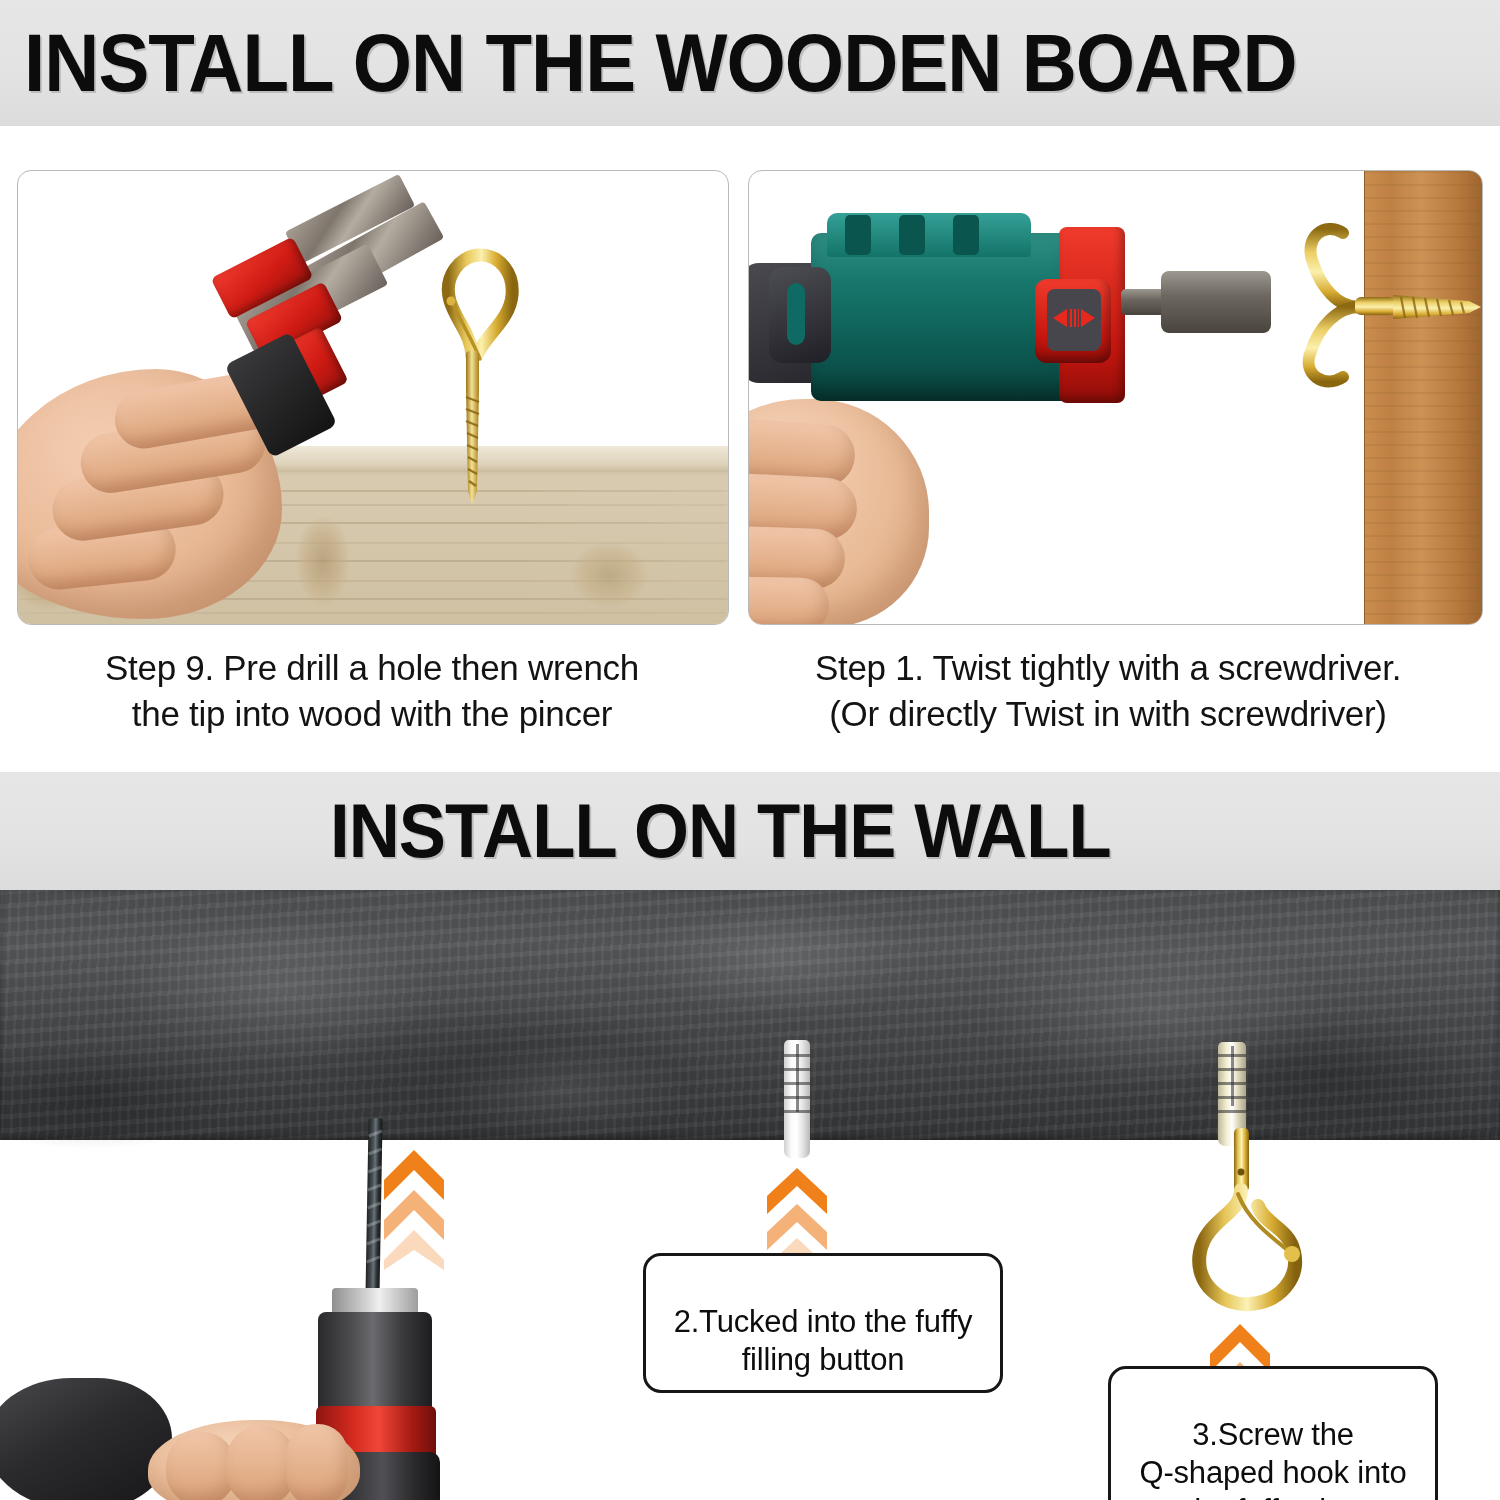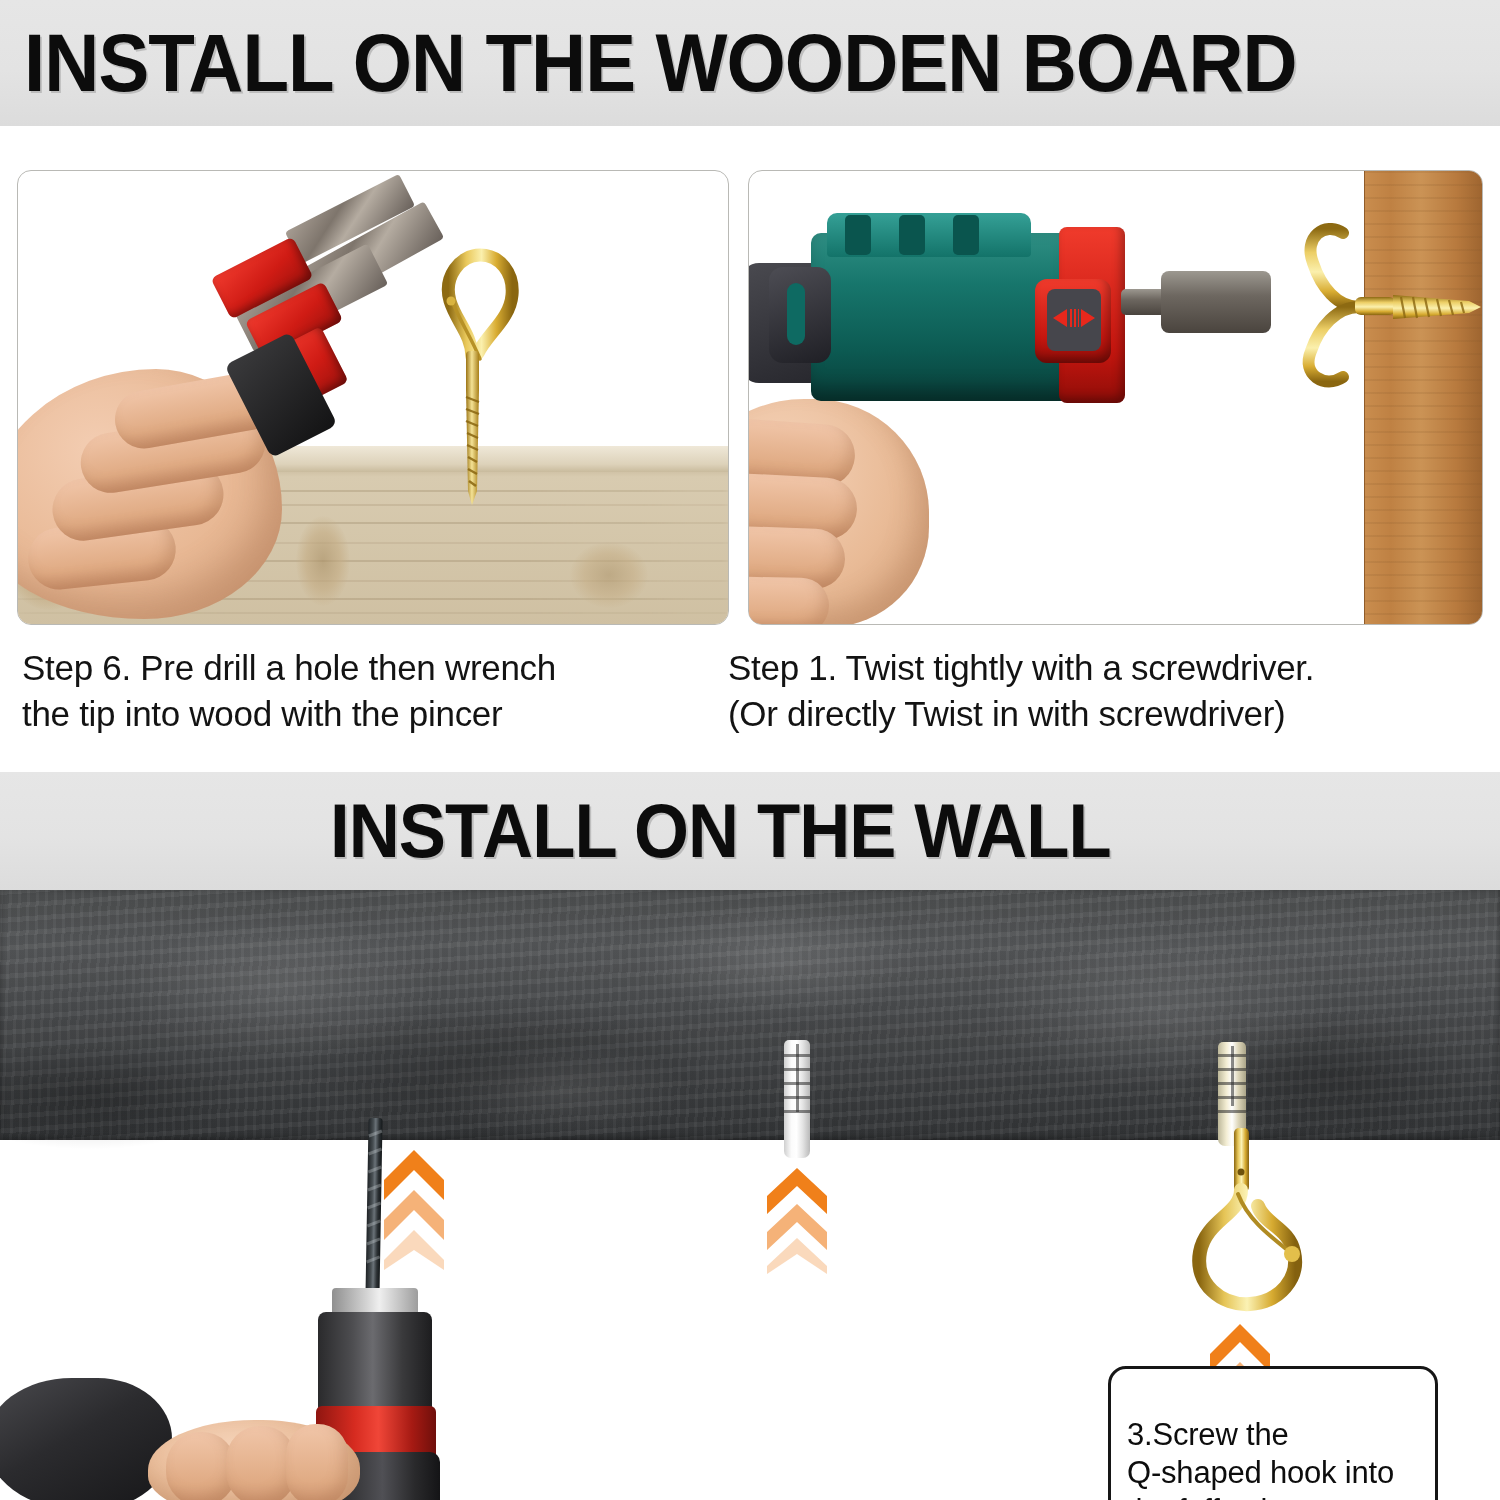--- a/index.html
+++ b/index.html
@@ -2,21 +2,21 @@
 <html><head>
 <meta charset="utf-8">
 <style>
   * { box-sizing: border-box; margin: 0; padding: 0; }
   html, body {
     width: 1500px; height: 1500px;
     background: #ffffff;
     font-family: "Liberation Sans", sans-serif;
     overflow: hidden;
   }
-  #page { position: relative; width: 1500px; height: 1500px; background:#fff; }
+  #page { position: relative; width: 1500px; height: 1500px; background:#fff;text-align:center; }
 
   
   .banner {
     position: absolute; left: 0; width: 1500px;
     background: linear-gradient(180deg,#e6e6e6 0%,#e3e3e3 55%,#dcdcdc 100%);
     display: flex; align-items: center;
   }
   #banner-wood { top: 0; height: 126px; justify-content: flex-start; padding-left: 24px; }
   #banner-wall { top: 772px; height: 118px; justify-content: center; }
   .banner-text {
@@ -352,21 +352,21 @@
         <line x1="146" y1="74" x2="150" y2="95"></line>
         <line x1="158" y1="74" x2="162" y2="95"></line>
         <line x1="170" y1="75" x2="174" y2="94"></line>
         <line x1="182" y1="76" x2="186" y2="93"></line>
         <line x1="194" y1="77" x2="198" y2="92"></line>
         <line x1="206" y1="79" x2="209" y2="90"></line>
       </g>
     </svg>
   </div>
 
-  <div class="caption" id="caption-1">Step 6. Pre drill a hole then wrench
+  <div class="caption" id="caption-1">Step 9. Pre drill a hole then wrench
 the tip into wood with the pincer</div>
   <div class="caption" id="caption-2">Step 1. Twist tightly with a screwdriver.
 (Or directly Twist in with screwdriver)</div>
 
   <div class="banner" id="banner-wall">
     <div class="banner-text">INSTALL ON THE WALL</div>
   </div>
 
   <div id="wall-band">
     <div class="wall-blotch" style="left:120px; top:26px;  width:320px; height:150px;"></div>
@@ -414,20 +414,24 @@
     <div class="anchor-rib" style="top:56px;"></div>
     <div class="anchor-rib" style="top:70px;"></div>
   </div>
 
   <svg class="chevrons" style="left:765px; top:1166px;" width="64" height="108" viewBox="0 0 64 108">
     <path d="M32 2 L62 30 L62 48 L32 20 L2 48 L2 30 Z" fill="#F0801A"></path>
     <path d="M32 38 L62 66 L62 84 L32 56 L2 84 L2 66 Z" fill="#F5B278"></path>
     <path d="M32 72 L62 100 L62 108 L32 88 L2 108 L2 100 Z" fill="#FAD9BC"></path>
   </svg>
 
+  <div class="callout" id="callout-2">
+    <span>2.Tucked into the fuffy
+filling button</span>
+  </div>
 
   <div class="anchor" style="left:1218px; top:1042px; width:28px; height:104px; background:linear-gradient(90deg,#bdb89a 0%,#f3edd3 30%,#ffffff 50%,#ded7bb 72%,#aaa488 100%);">
     <div class="anchor-slot"></div>
     <div class="anchor-rib" style="top:12px;"></div>
     <div class="anchor-rib" style="top:26px;"></div>
     <div class="anchor-rib" style="top:40px;"></div>
     <div class="anchor-rib" style="top:54px;"></div>
     <div class="anchor-rib" style="top:68px;"></div>
   </div>
 

